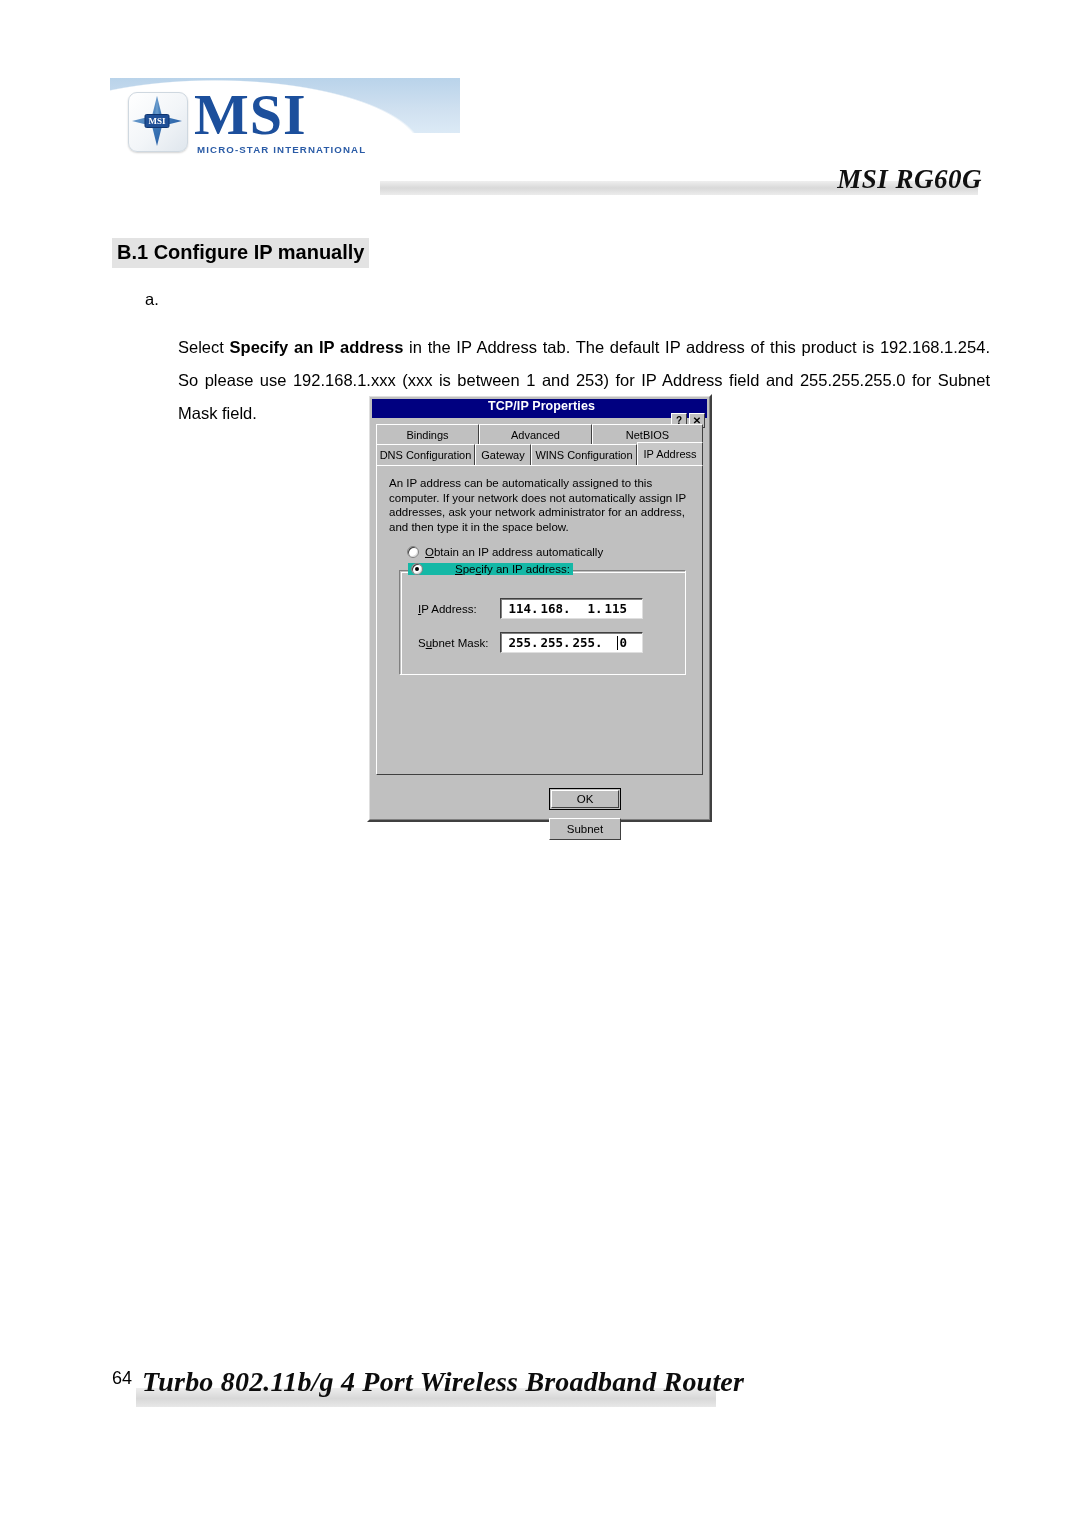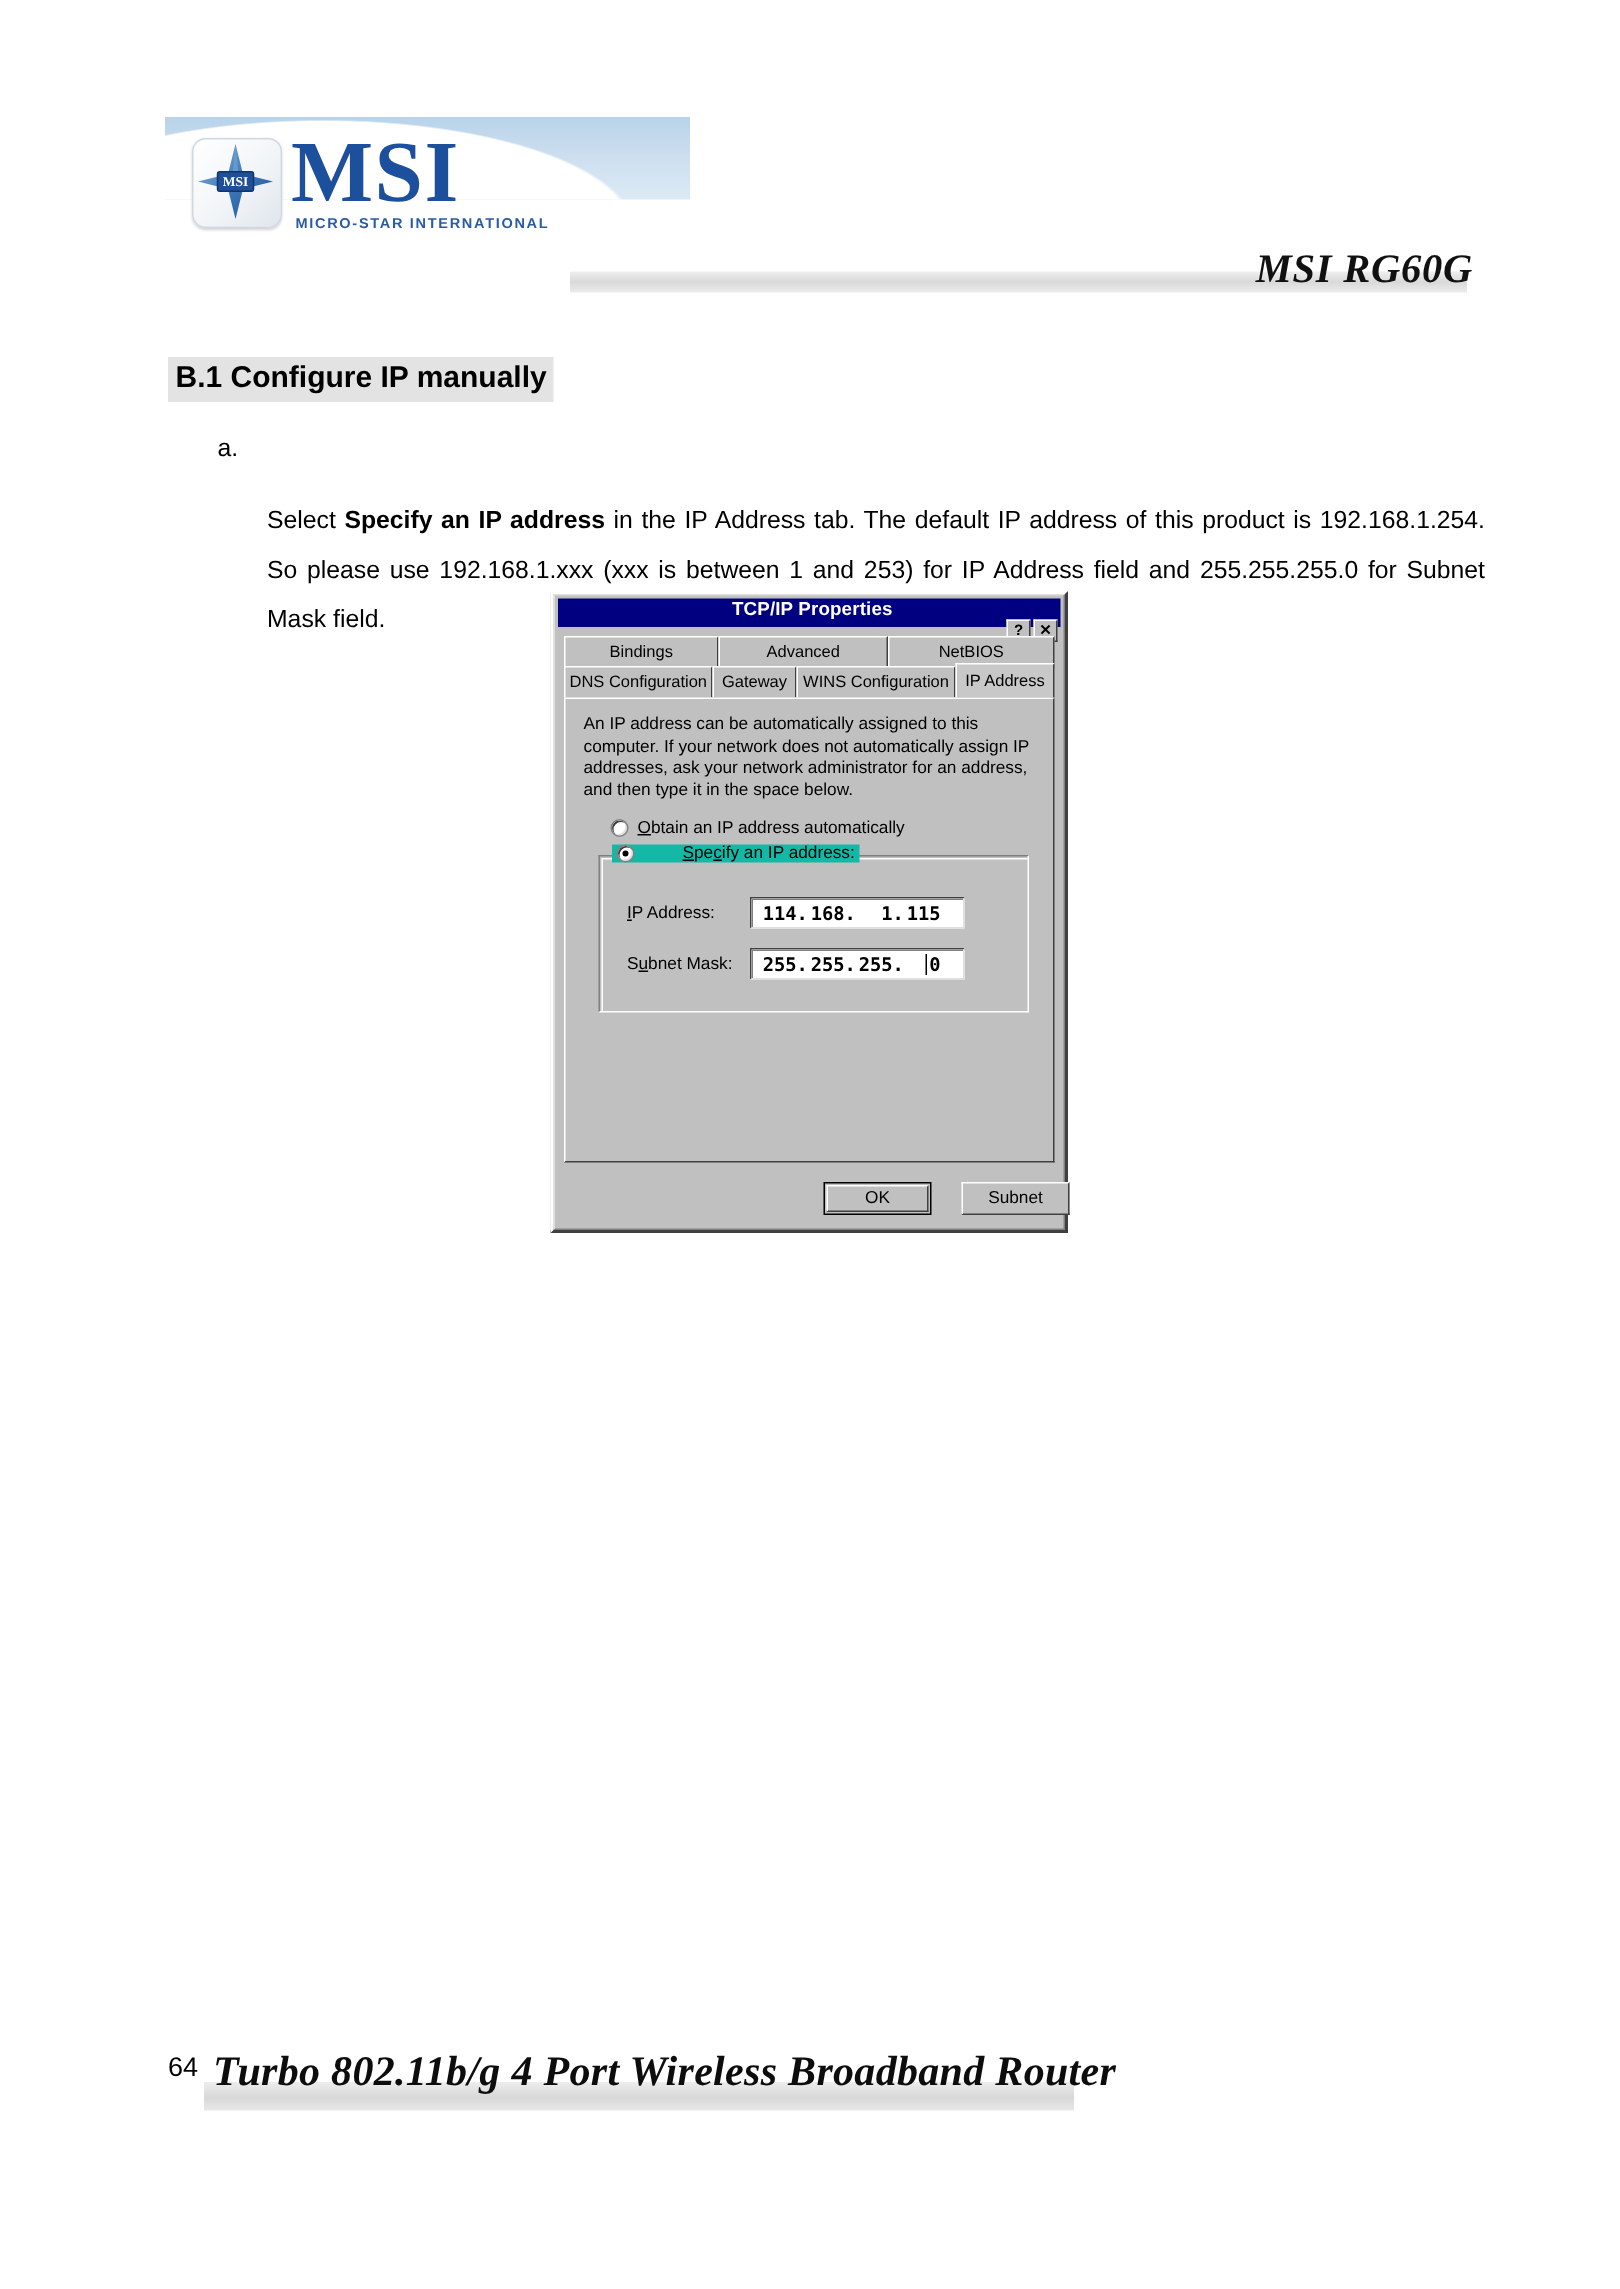--- a/index.html
+++ b/index.html
@@ -361,21 +361,22 @@
     height: 14px;
     background: #000;
     right: 24px;
   }
 
   .btn-row {
     position: absolute;
     left: 180px;
     top: 392px;
     display: flex;
-    gap: 20px;
+    gap: 8px;
+    flex-direction: column;
   }
   .btn {
     width: 72px;
     height: 22px;
     background: #c0c0c0;
     border-top: 1px solid #ffffff;
     border-left: 1px solid #ffffff;
     border-right: 1px solid #404040;
     border-bottom: 1px solid #404040;
     box-sizing: border-box;

